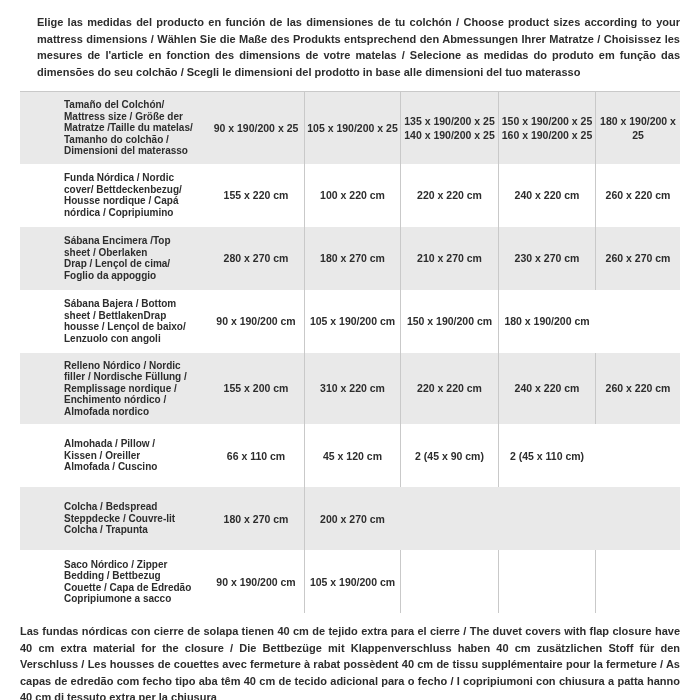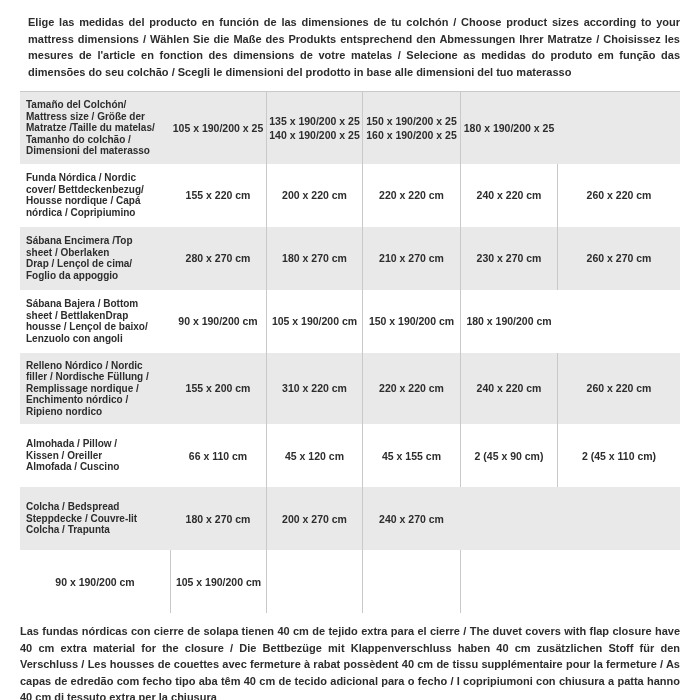--- a/index.html
+++ b/index.html
@@ -18,32 +18,33 @@
     height: 700px;
     font-family: "Liberation Sans", sans-serif;
     font-weight: 700;
     color: var(--text);
     overflow: hidden;
   }
   .page {
     padding: 14px 20px 0 20px;
   }
   .intro {
-    margin: 0 0 11px 8px;
+    margin: 0 0 11px 17px;
     font-size: 11px;
     line-height: 16.5px;
     text-align: justify;
   }
   .size-table {
     border-top: 1px solid var(--line);
   }
   .trow {
     display: grid;
     grid-template-columns: 150px 96px 96px 98px 97px 1fr;
     min-height: 63px;
+    padding-left: 38px;
   }
   .trow.alt { background: var(--row-alt); }
   .tlabel {
     font-size: 10px;
     line-height: 11.5px;
     padding: 7px 2px 7px 6px;
     display: flex;
     align-items: center;
     white-space: pre-line;
   }
@@ -70,34 +71,35 @@
 
 <div class="page">
   <p class="intro">Elige las medidas del producto en función de las dimensiones de tu colchón / Choose product sizes according to your mattress dimensions / Wählen Sie die Maße des Produkts entsprechend den Abmessungen Ihrer Matratze / Choisissez les mesures de l'article en fonction des dimensions de votre matelas / Selecione as medidas do produto em função das dimensões do seu colchão / Scegli le dimensioni del prodotto in base alle dimensioni del tuo materasso</p>
   <div class="size-table" id="size-table">
       <div class="trow alt">
         <div class="tlabel">Tamaño del Colchón/
 Mattress size / Größe der
 Matratze /Taille du matelas/
 Tamanho do colchão /
 Dimensioni del materasso</div>
+        <div class="tcell">90 x 190/200 x 25</div>
         <div class="tcell">105 x 190/200 x 25</div>
         <div class="tcell">135 x 190/200 x 25
 140 x 190/200 x 25</div>
         <div class="tcell">150 x 190/200 x 25
 160 x 190/200 x 25</div>
         <div class="tcell">180 x 190/200 x 25</div>
       </div>
       <div class="trow">
         <div class="tlabel">Funda Nórdica /  Nordic
 cover/ Bettdeckenbezug/
 Housse nordique  / Capá
 nórdica / Copripiumino</div>
         <div class="tcell">155 x 220 cm</div>
-        <div class="tcell">200 x 220 cm</div>
+        <div class="tcell">100 x 220 cm</div>
         <div class="tcell">220 x 220 cm</div>
         <div class="tcell">240 x 220 cm</div>
         <div class="tcell">260 x 220 cm</div>
       </div>
       <div class="trow alt">
         <div class="tlabel">Sábana Encimera /Top
 sheet / Oberlaken
 Drap / Lençol de cima/
 Foglio da appoggio</div>
         <div class="tcell">280 x 270 cm</div>
@@ -114,46 +116,48 @@
         <div class="tcell">90 x 190/200 cm</div>
         <div class="tcell">105 x 190/200 cm</div>
         <div class="tcell">150 x 190/200 cm</div>
         <div class="tcell">180 x 190/200 cm</div>
       </div>
       <div class="trow alt">
         <div class="tlabel">Relleno Nórdico / Nordic
 filler / Nordische Füllung /
 Remplissage nordique /
 Enchimento nórdico /
-Ripieno nordico</div>
+Almofada nordico</div>
         <div class="tcell">155 x 200 cm</div>
         <div class="tcell">310 x 220 cm</div>
         <div class="tcell">220 x 220 cm</div>
         <div class="tcell">240 x 220 cm</div>
         <div class="tcell">260 x 220 cm</div>
       </div>
       <div class="trow">
         <div class="tlabel">Almohada  / Pillow /
 Kissen / Oreiller
 Almofada / Cuscino</div>
         <div class="tcell">66 x 110 cm</div>
         <div class="tcell">45 x 120 cm</div>
-        <div class="tcell">45 x 155 cm</div>
         <div class="tcell">2 (45 x 90 cm)</div>
         <div class="tcell">2 (45 x 110 cm)</div>
       </div>
       <div class="trow alt">
         <div class="tlabel">Colcha / Bedspread
 Steppdecke / Couvre-lit
 Colcha / Trapunta</div>
         <div class="tcell">180 x 270 cm</div>
         <div class="tcell">200 x 270 cm</div>
-        <div class="tcell">240 x 270 cm</div>
       </div>
       <div class="trow">
+        <div class="tlabel">Saco Nórdico / Zipper
+Bedding / Bettbezug
+Couette  / Capa de Edredão
+Copripiumone a sacco</div>
         <div class="tcell">90 x 190/200 cm</div>
         <div class="tcell">105 x 190/200 cm</div>
         <div class="tcell"></div>
         <div class="tcell"></div>
         <div class="tcell"></div>
       </div>
     </div>
   <p class="footnote">Las fundas nórdicas con cierre de solapa tienen 40 cm de tejido extra para el cierre  / The duvet covers with flap closure have 40 cm extra material for the closure / Die Bettbezüge mit Klappenverschluss haben 40 cm zusätzlichen Stoff für den Verschluss / Les housses de couettes avec fermeture à rabat possèdent 40 cm de tissu supplémentaire pour la fermeture / As capas de edredão com fecho tipo aba têm 40 cm de tecido adicional para o fecho / I copripiumoni con chiusura a patta hanno 40 cm di tessuto extra per la chiusura</p>
 </div>
 

